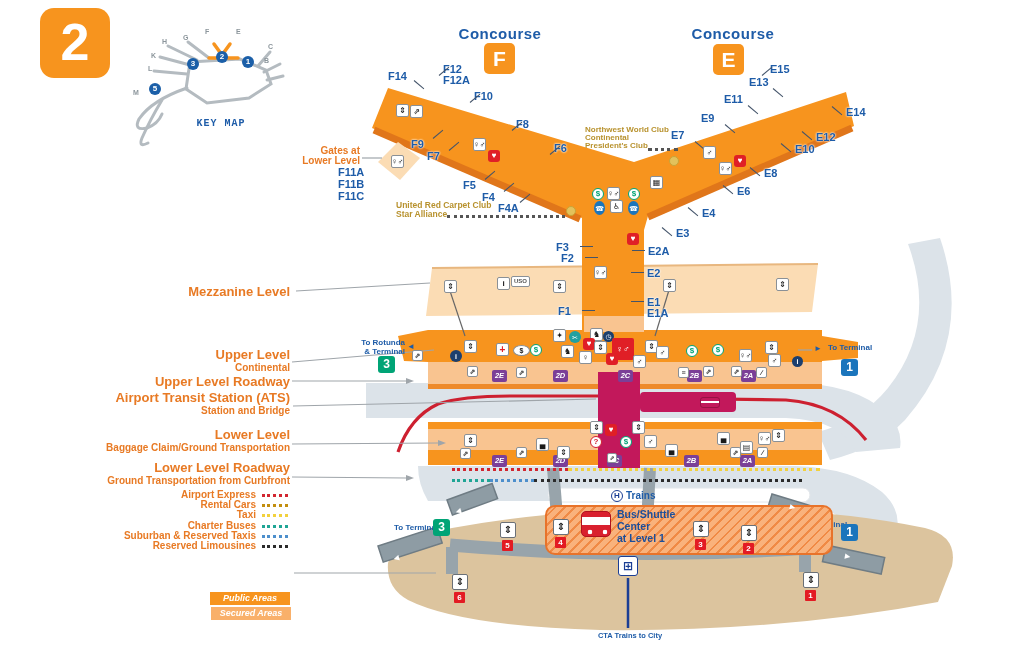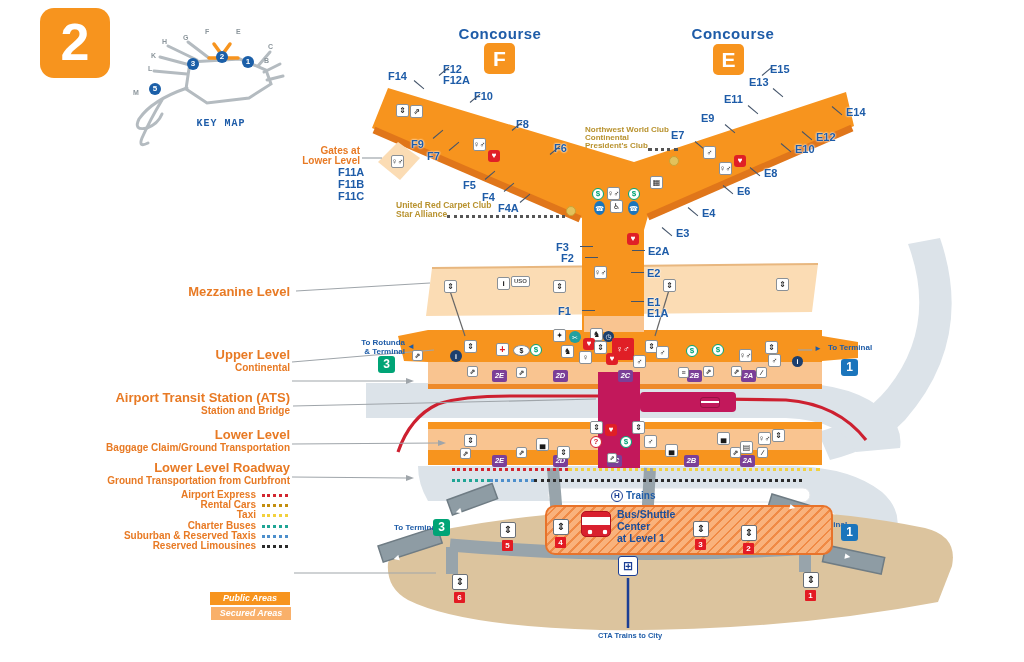--- a/index.html
+++ b/index.html
@@ -305,20 +305,23 @@
       <span class="tick" style="left: 631px; top: 272px; transform: rotate(0deg);"></span>
       <span class="abs gate" style="left: 647px; top: 296px;">E1</span>
       <span class="tick" style="left: 631px; top: 301px; transform: rotate(0deg);"></span>
       <span class="abs gate" style="left: 647px; top: 307px;">E1A</span>
       <div class="abs olabel" style="left: 60px; top: 285px; width: 230px;">
         <div class="t">Mezzanine Level</div>
       </div>
       <div class="abs olabel" style="left: 60px; top: 348px; width: 230px;">
         <div class="t">Upper Level</div>
         <div class="s">Continental</div>
+      </div>
+      <div class="abs olabel" style="left: 60px; top: 375px; width: 230px;">
+        <div class="t">Upper Level Roadway</div>
       </div>
       <div class="abs olabel" style="left: 60px; top: 391px; width: 230px;">
         <div class="t">Airport Transit Station (ATS)</div>
         <div class="s">Station and Bridge</div>
       </div>
       <div class="abs olabel" style="left: 60px; top: 428px; width: 230px;">
         <div class="t">Lower Level</div>
         <div class="s">Baggage Claim/Ground Transportation</div>
       </div>
       <div class="abs olabel" style="left: 60px; top: 461px; width: 230px;">

